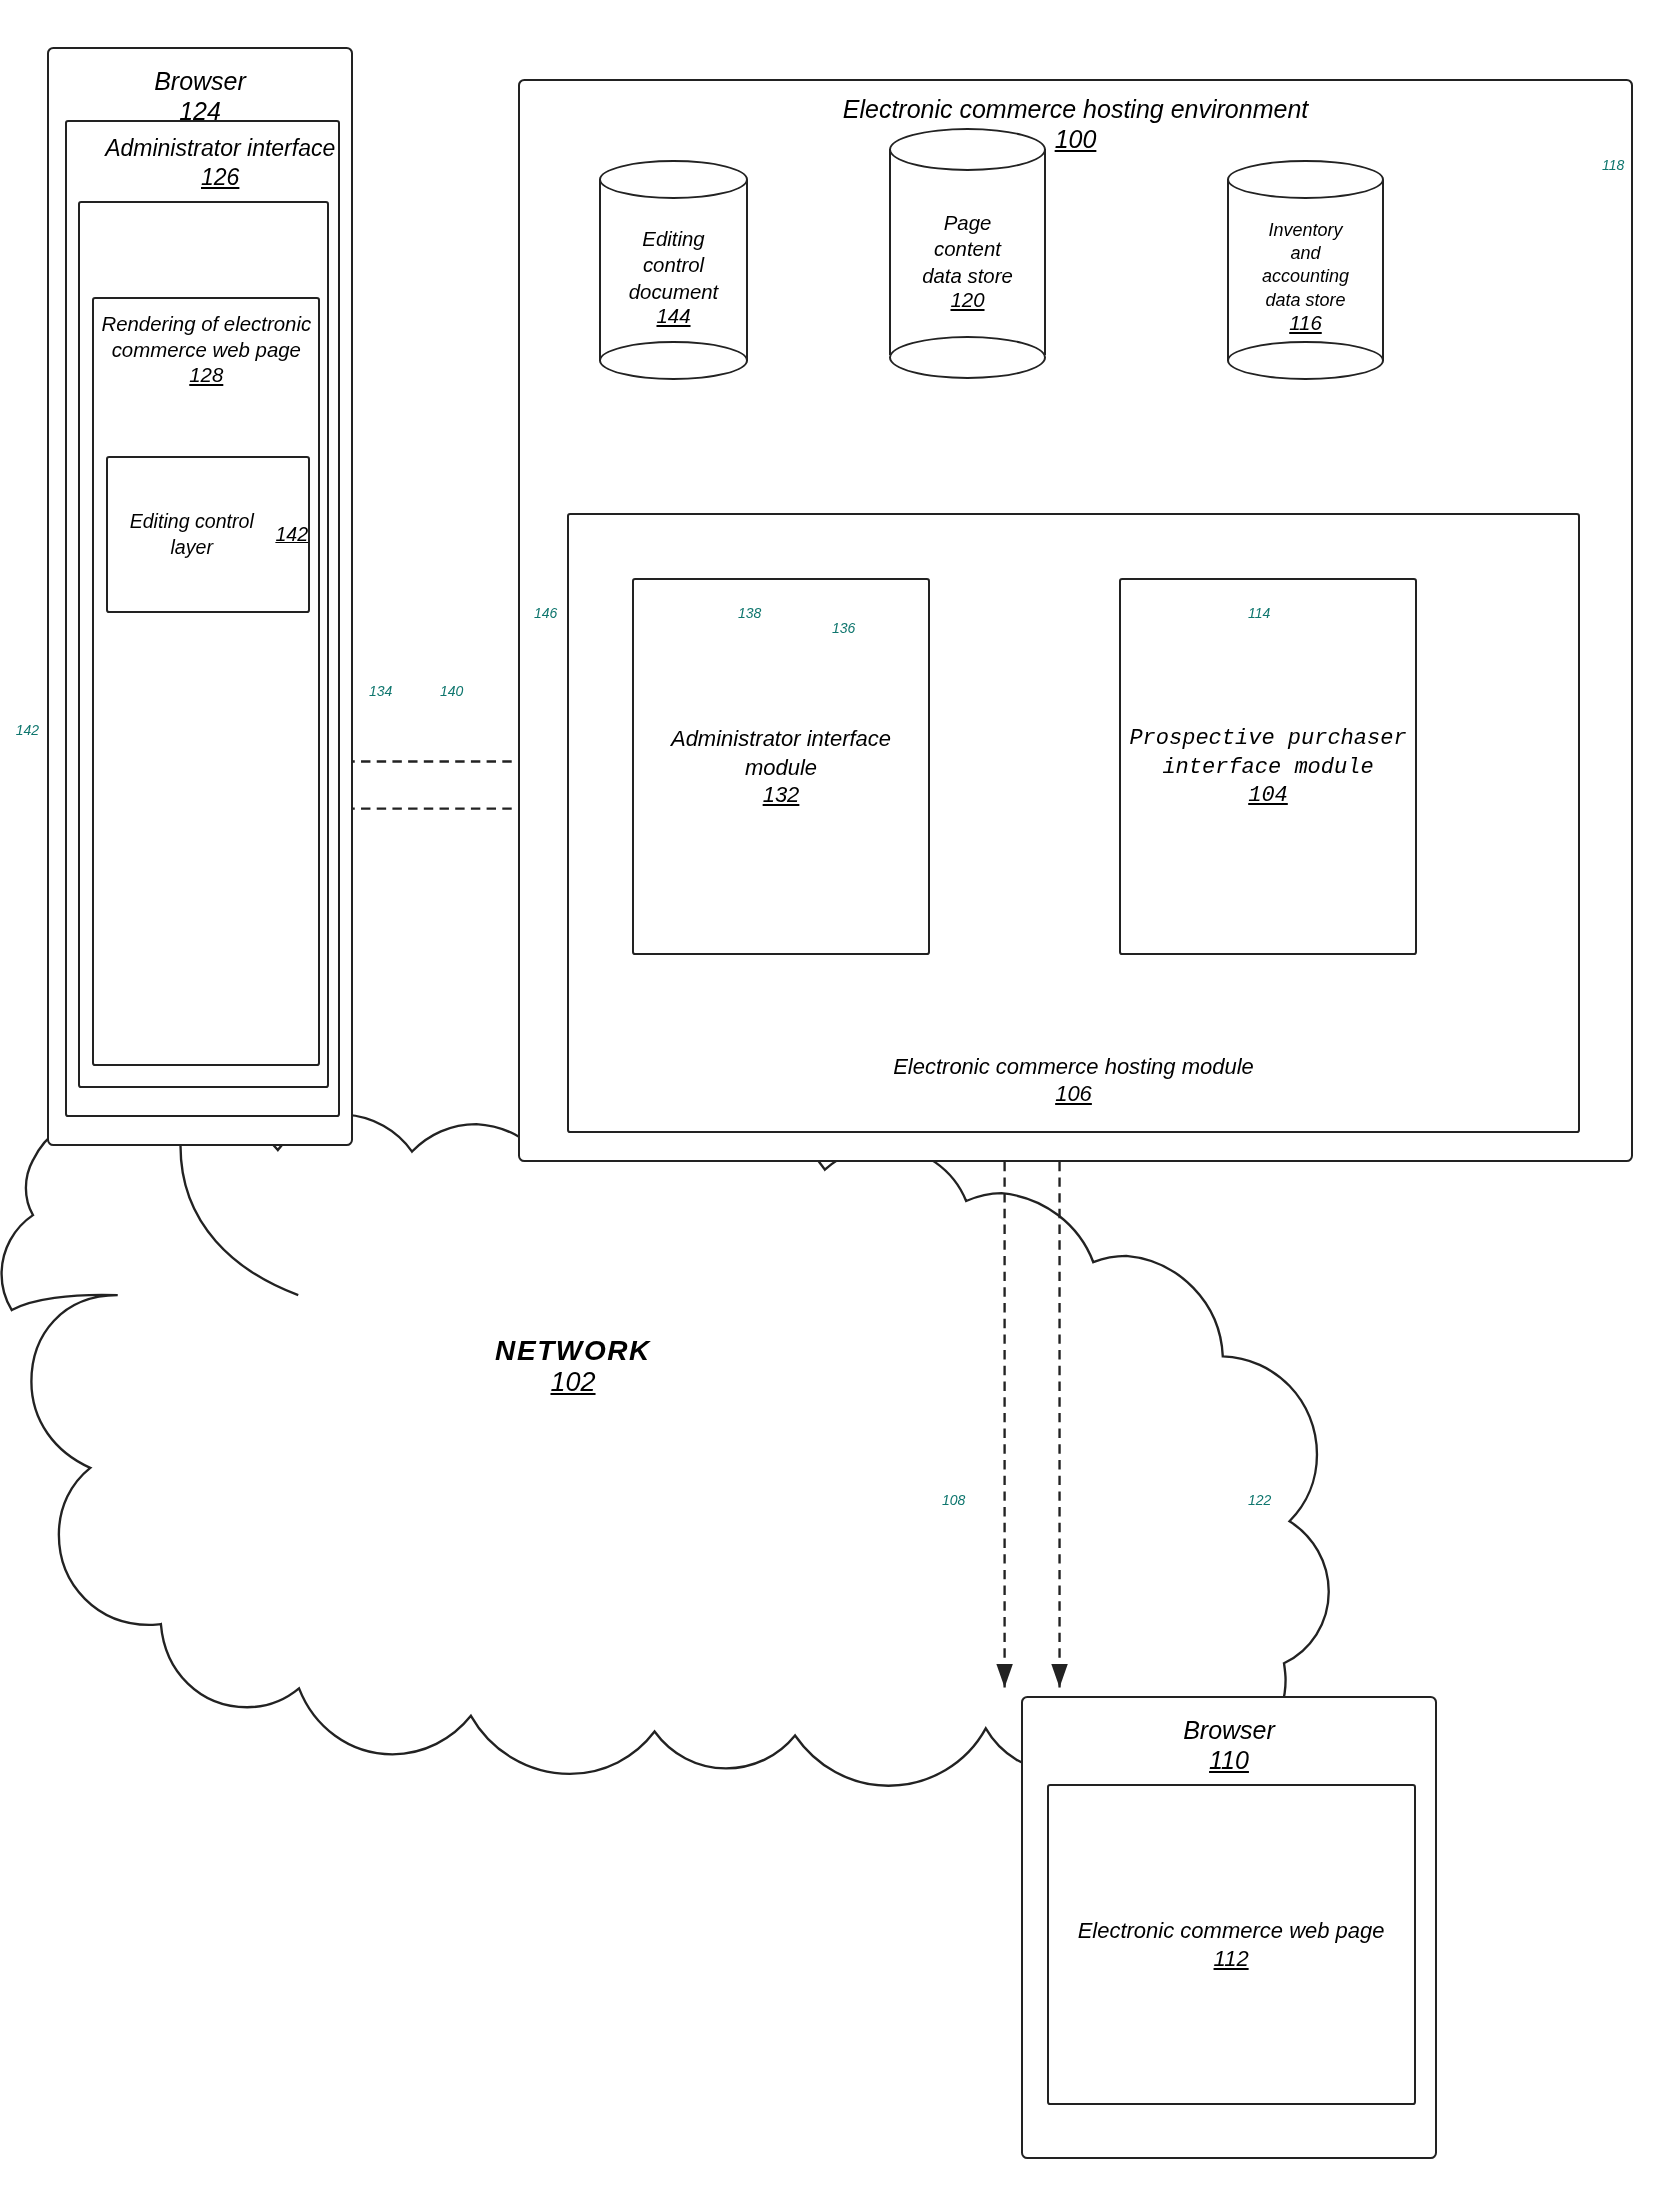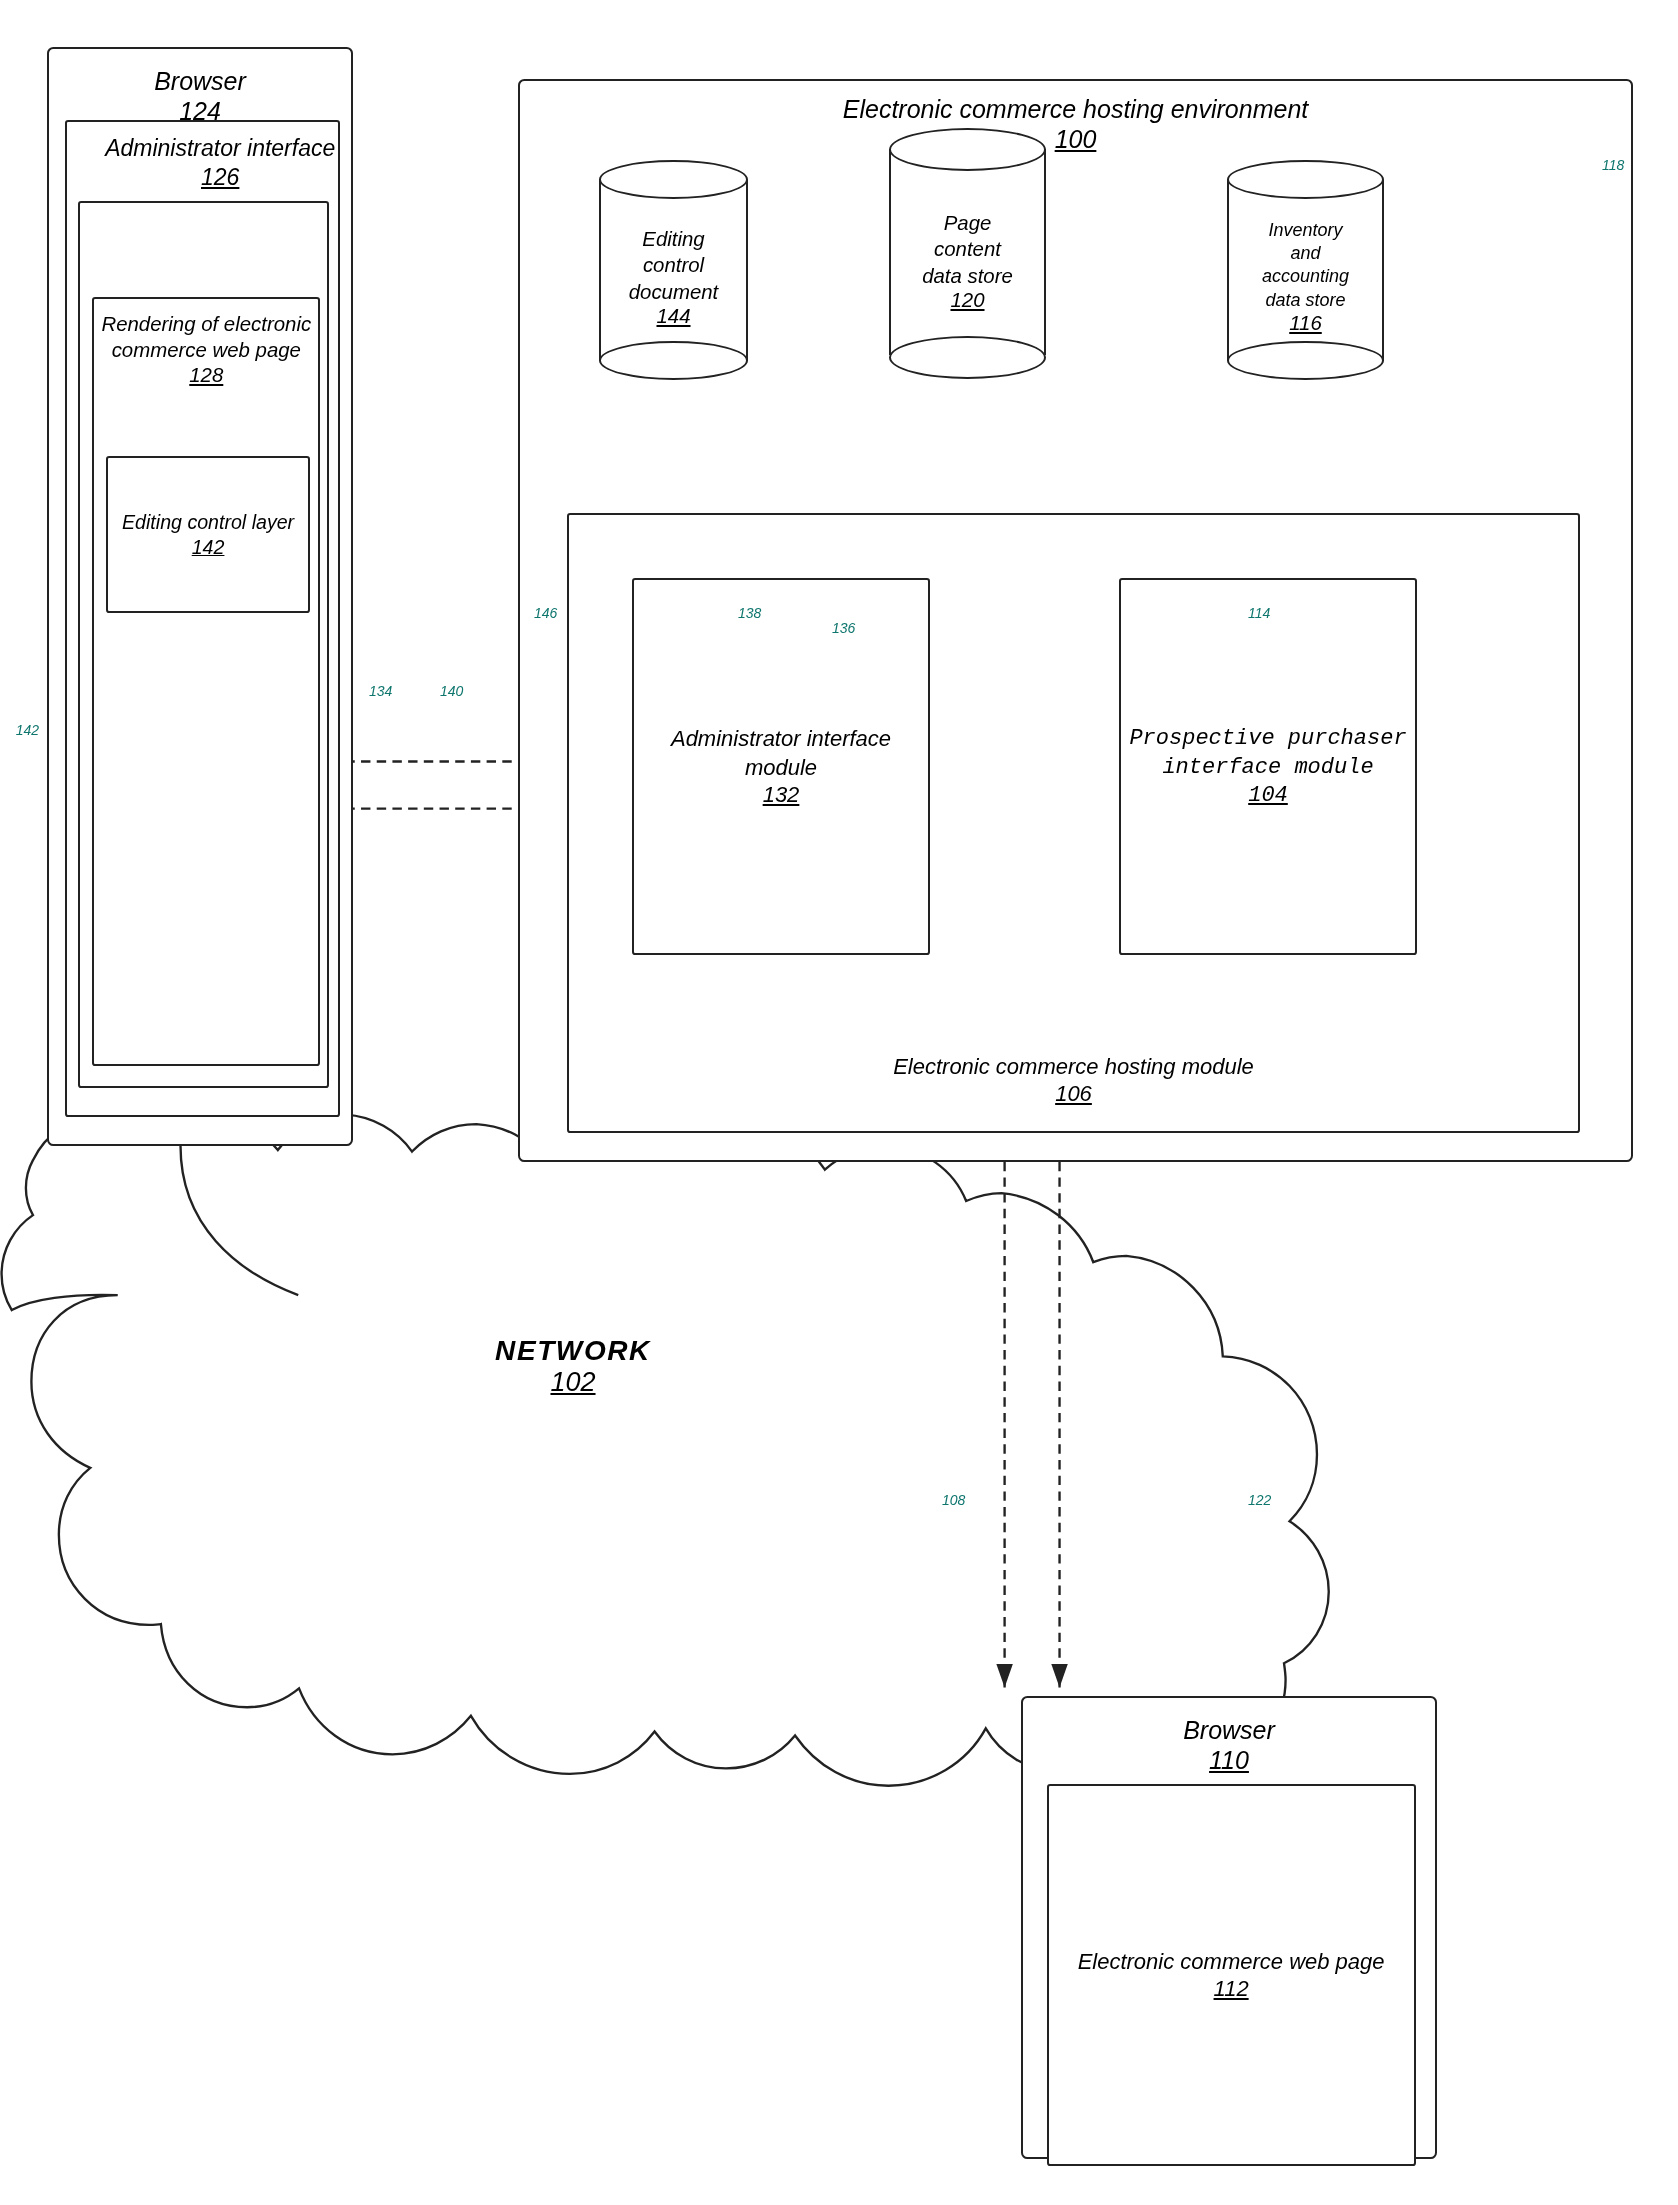--- a/index.html
+++ b/index.html
@@ -168,21 +168,21 @@
       </div>
 
       <div class="box" style="left:11.8px; top:79px; width:251px; height:887px; border-radius:3.1px; position:absolute;">
 
         <div class="box" style="left:11.8px; top:94px; width:228px; height:769px; border-radius:3.1px; position:absolute;">
           <div style="position:absolute; top:11.8px; left:0; right:0; text-align:center;">
             <div class="box-label" style="font-size:20.4px;">Rendering of electronic commerce web page</div>
             <div class="italic-underline" style="font-size:20.4px;">128</div>
           </div>
 
-          <div class="box" style="left:11.8px; top:157px; width:204px; height:157px; border-radius:3.1px; position:absolute; display:flex; flex-direction:column; align-items:center; justify-content:center;">
+          <div class="box" style="left:11.8px; top:157px; width:204px; height:157px; border-radius:3.1px; position:absolute; display:flex; flex-direction:row; align-items:center; justify-content:center;">
             <div class="box-label" style="font-size:19.6px;">Editing control layer</div>
             <div class="italic-underline" style="font-size:19.6px;">142</div>
           </div>
         </div>
       </div>
     </div>
   </div>
 
   <div class="ref-num" style="left:15.7px; top:722px;">142</div>
 
@@ -260,21 +260,21 @@
     <div style="font-style:italic; font-size:28px; font-weight:bold; letter-spacing:1.6px;">NETWORK</div>
     <div style="font-style:italic; text-decoration:underline; font-size:27px;">102</div>
   </div>
 
   <div class="box" style="left:1021px; top:1696px; width:416px; height:463px; border-radius:6.3px;">
     <div style="position:absolute; top:15.7px; left:0; right:0; text-align:center;">
       <div class="box-label" style="font-size:25px;">Browser</div>
       <div class="italic-underline" style="font-size:25px;">110</div>
     </div>
 
-    <div class="box" style="left:23.6px; top:86px; width:369px; height:382px; border-radius:3.1px; position:absolute; display:flex; flex-direction:column; align-items:center; justify-content:center;">
+    <div class="box" style="left:23.6px; top:86px; width:369px; height:321px; border-radius:3.1px; position:absolute; display:flex; flex-direction:column; align-items:center; justify-content:center;">
       <div class="box-label" style="font-size:22px;">Electronic commerce web page</div>
       <div class="italic-underline" style="font-size:22px;">112</div>
     </div>
   </div>
 
   <div class="ref-num" style="left:942px; top:1492px;">108</div>
   <div class="ref-num" style="left:1248px; top:1492px;">122</div>
 
 </div>
 

